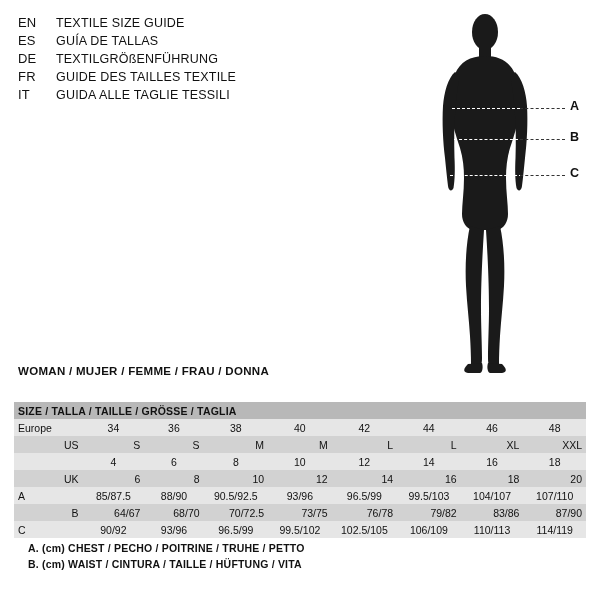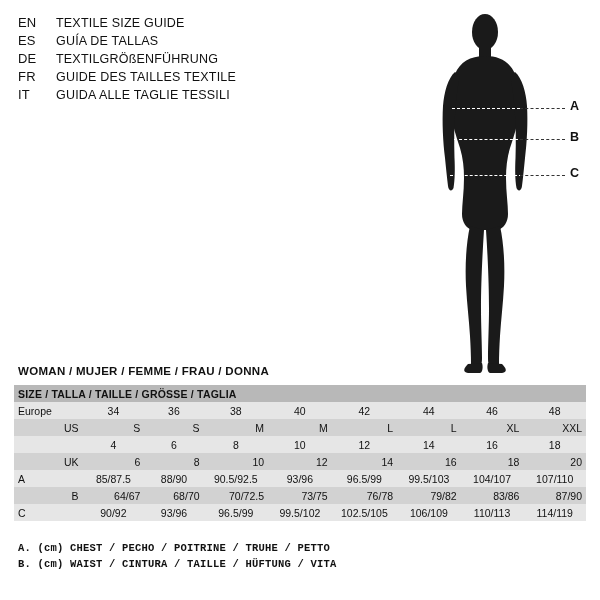--- a/index.html
+++ b/index.html
@@ -90,21 +90,21 @@
     font-size: 11.5px;
     font-weight: bold;
     letter-spacing: 0.3px;
     color: #111;
   }
 
   
   .table {
     position: absolute;
     left: 14px;
-    top: 385px;
+    top: 402px;
     width: 572px;
     border-collapse: collapse;
     font-size: 10.5px;
   }
   .table td {
     height: 17px;
     padding: 0 4px;
     color: #111;
     white-space: nowrap;
   }
@@ -122,24 +122,23 @@
     padding-left: 6px;
   }
   .val {
     text-align: center;
     width: 62px;
   }
 
   
   .notes {
     position: absolute;
-    left: 18px;
+    left: 28px;
     top: 540px;
     width: 560px;
-    font-family: Liberation Mono, monospace;
   }
   .note {
     font-size: 10.5px;
     font-weight: bold;
     letter-spacing: 0.2px;
     color: #111;
     line-height: 16px;
   }
 </style>
 </head>

